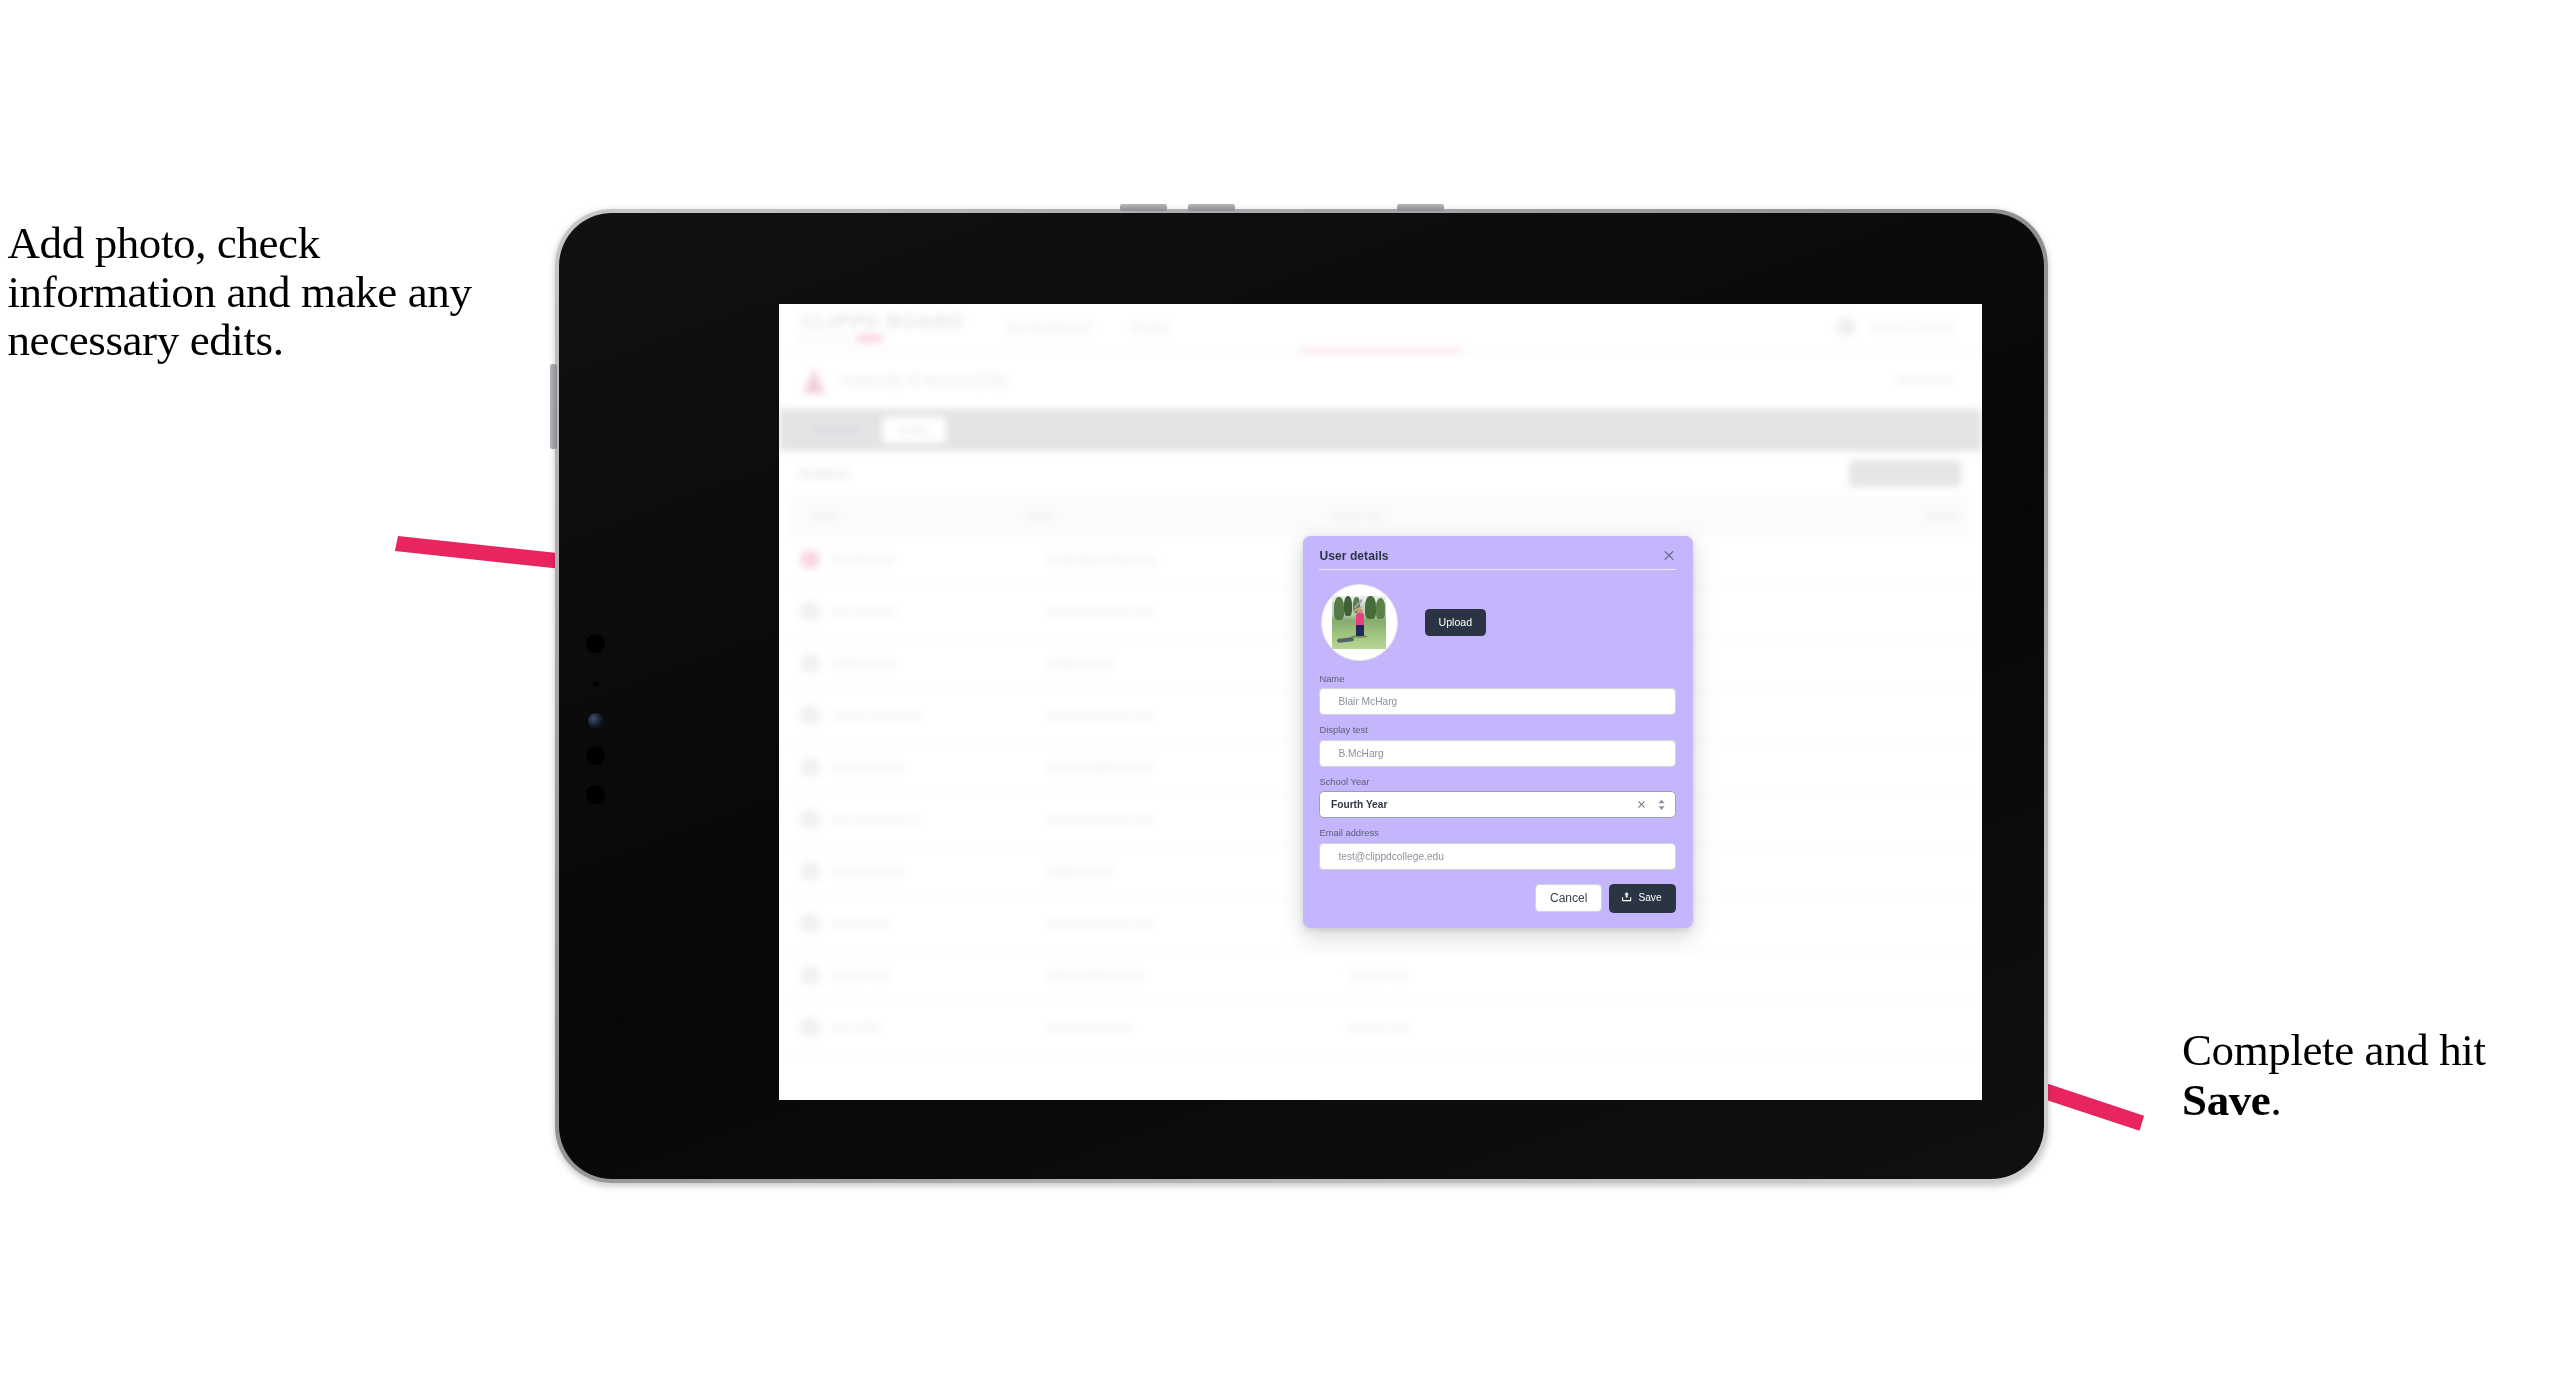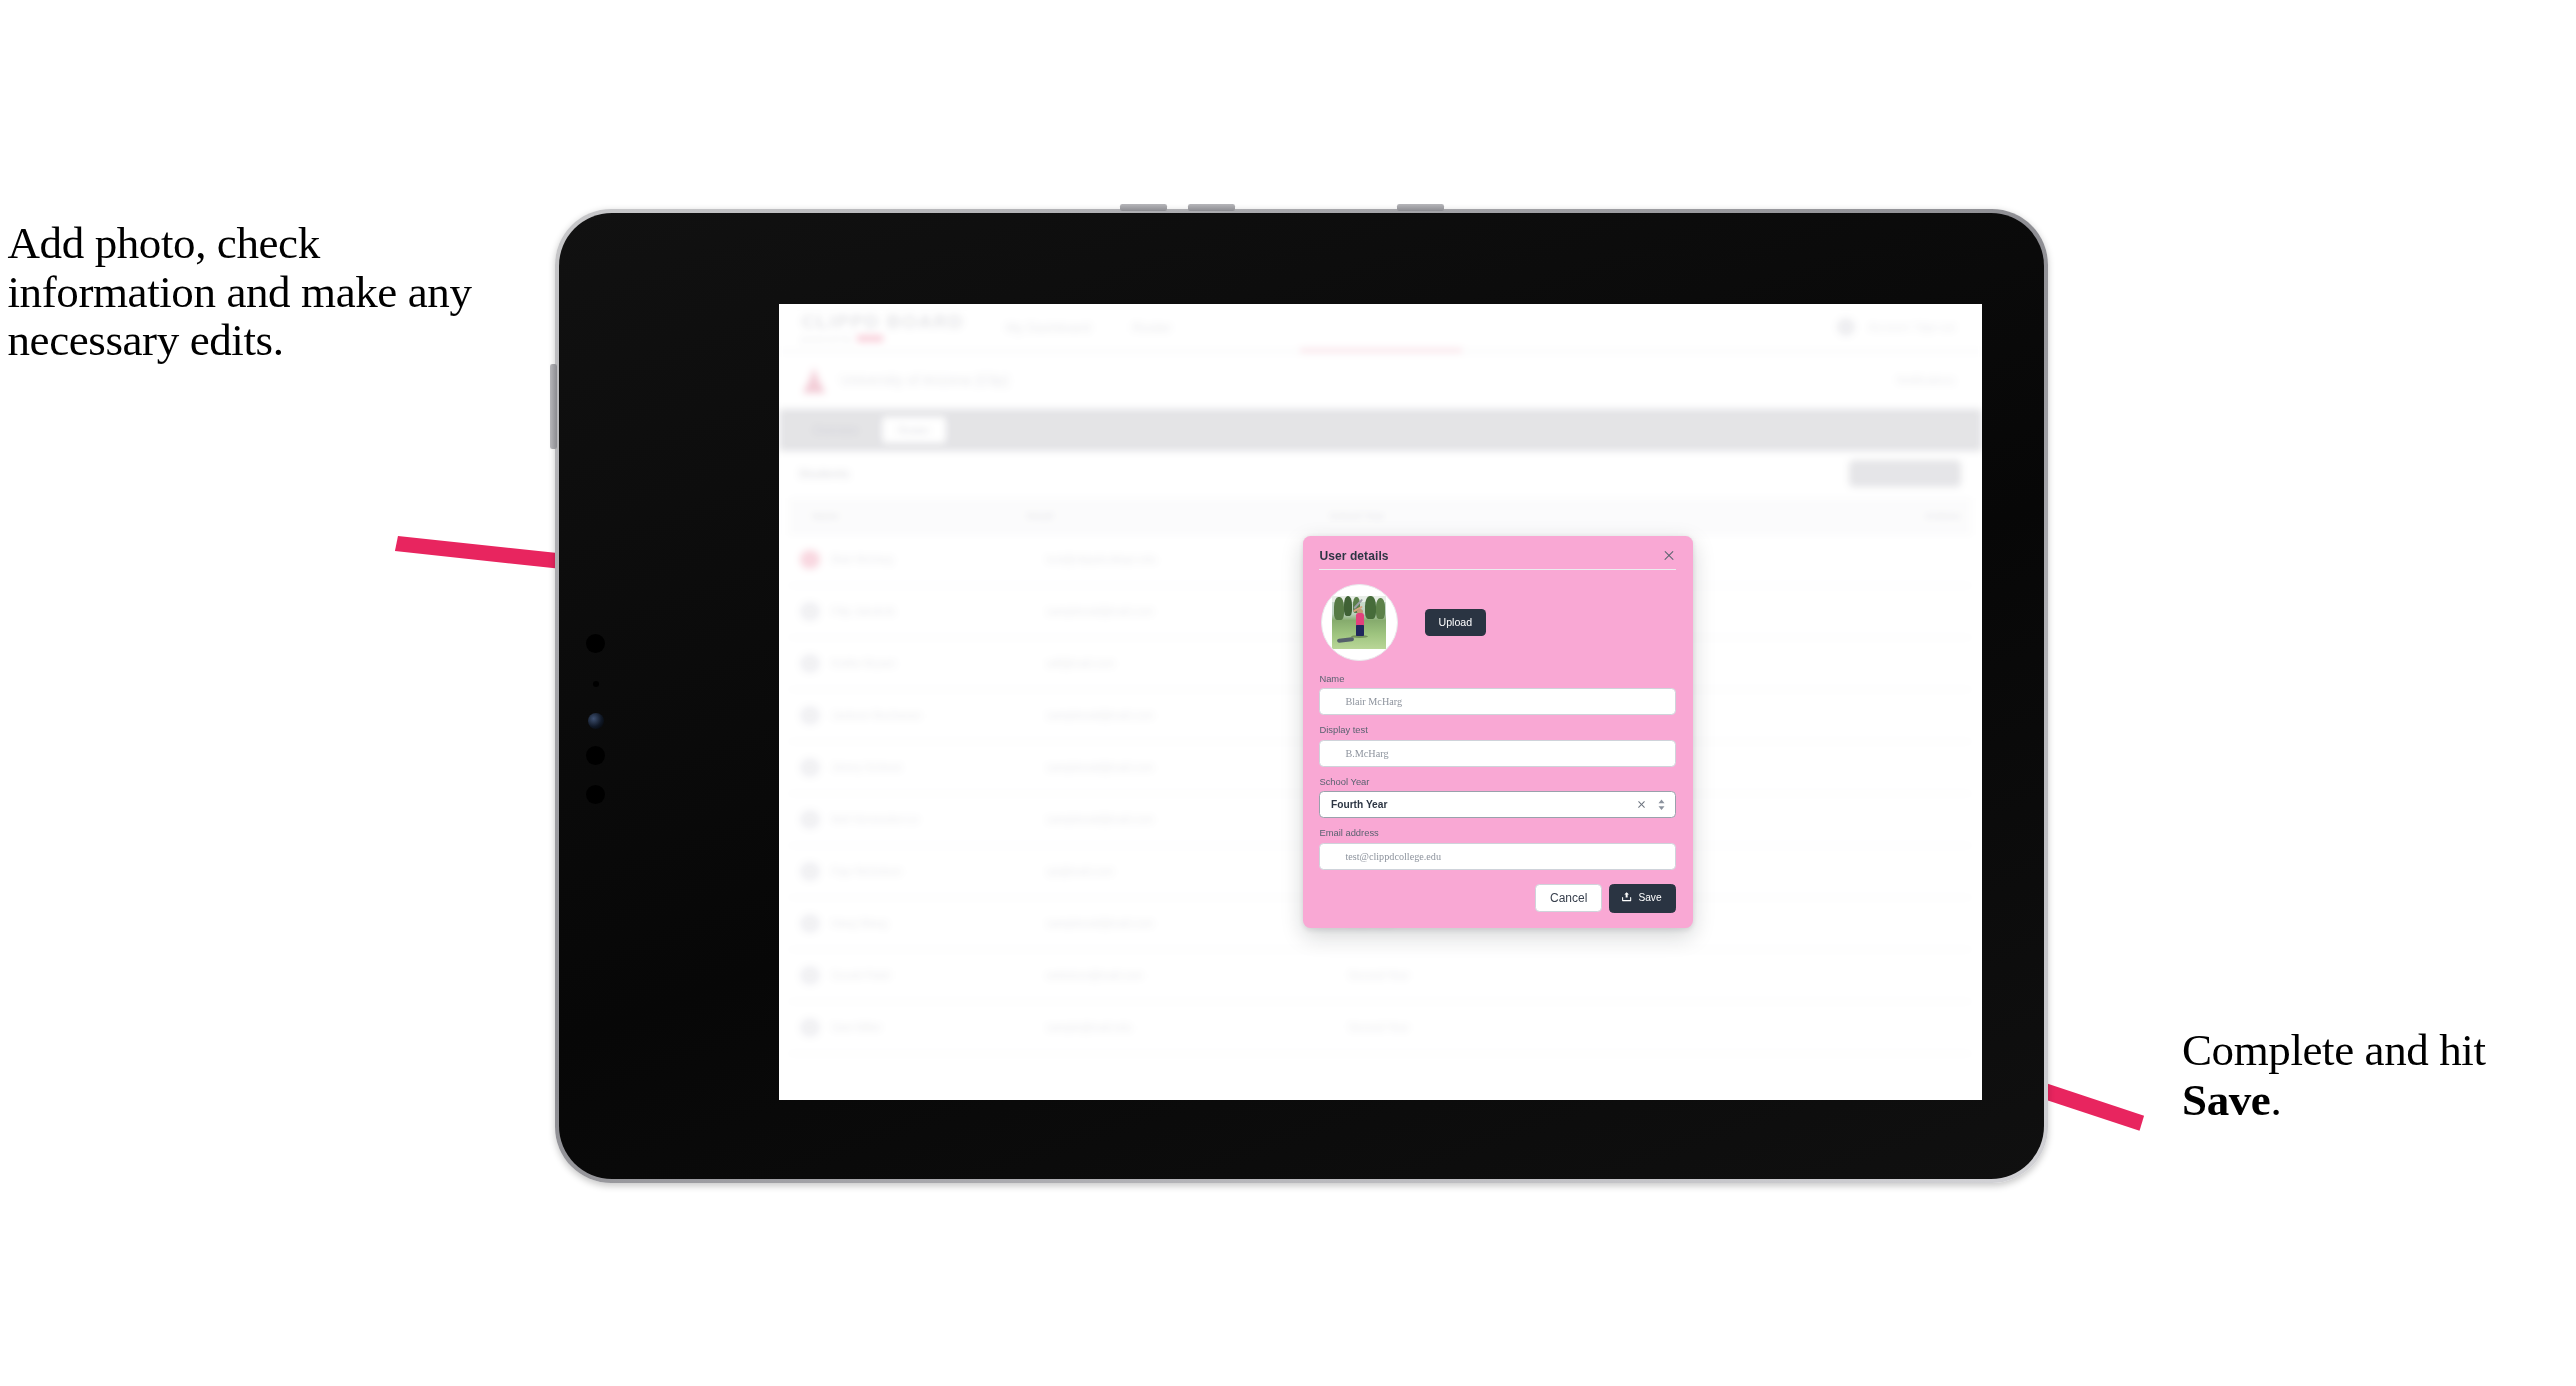--- a/index.html
+++ b/index.html
@@ -224,21 +224,21 @@
     position: absolute; inset: 0;
     background: rgba(255,255,255,0.30);
   }
 
   
   #modal {
     position: absolute;
     left: 524px;
     top: 232px;
     width: 390px;
-    background: #f9a8d4;
+    background: #c4b5fd;
     border-radius: 7.5px;
     box-shadow: 0 7.5px 22.6px rgba(15,20,30,0.18), 0 1.5px 5.3px rgba(15,20,30,0.10);
     padding: 13.6px 16.6px 15px 16.6px;
     box-sizing: border-box;
   }
   #modal-head {
     display: flex; align-items: flex-start; justify-content: space-between;
     border-bottom: 0.8px solid #ececef;
     padding-bottom: 6px;
   }
@@ -332,25 +332,25 @@
     color: #5a6270;
     margin-bottom: 4.5px;
     display: block;
   }
   .field-input {
     width: 100%;
     box-sizing: border-box;
     height: 27px;
     border: 0.8px solid #cfd3da;
     border-radius: 4.5px;
-    padding: 0 25px;
+    padding: 0 18px;
     font-size: 10.2px;
     color: #8d939d;
     background: #ffffff;
-    font-family: Liberation Serif, serif;
+    font-family: Liberation Sans, sans-serif;
     outline: none;
   }
   .field-input::placeholder { color: #8d939d; }
 
   #select-wrap { position: relative; }
   #select-value {
     width: 100%;
     box-sizing: border-box;
     height: 27px;
     border: 0.8px solid #9aa1ac;

